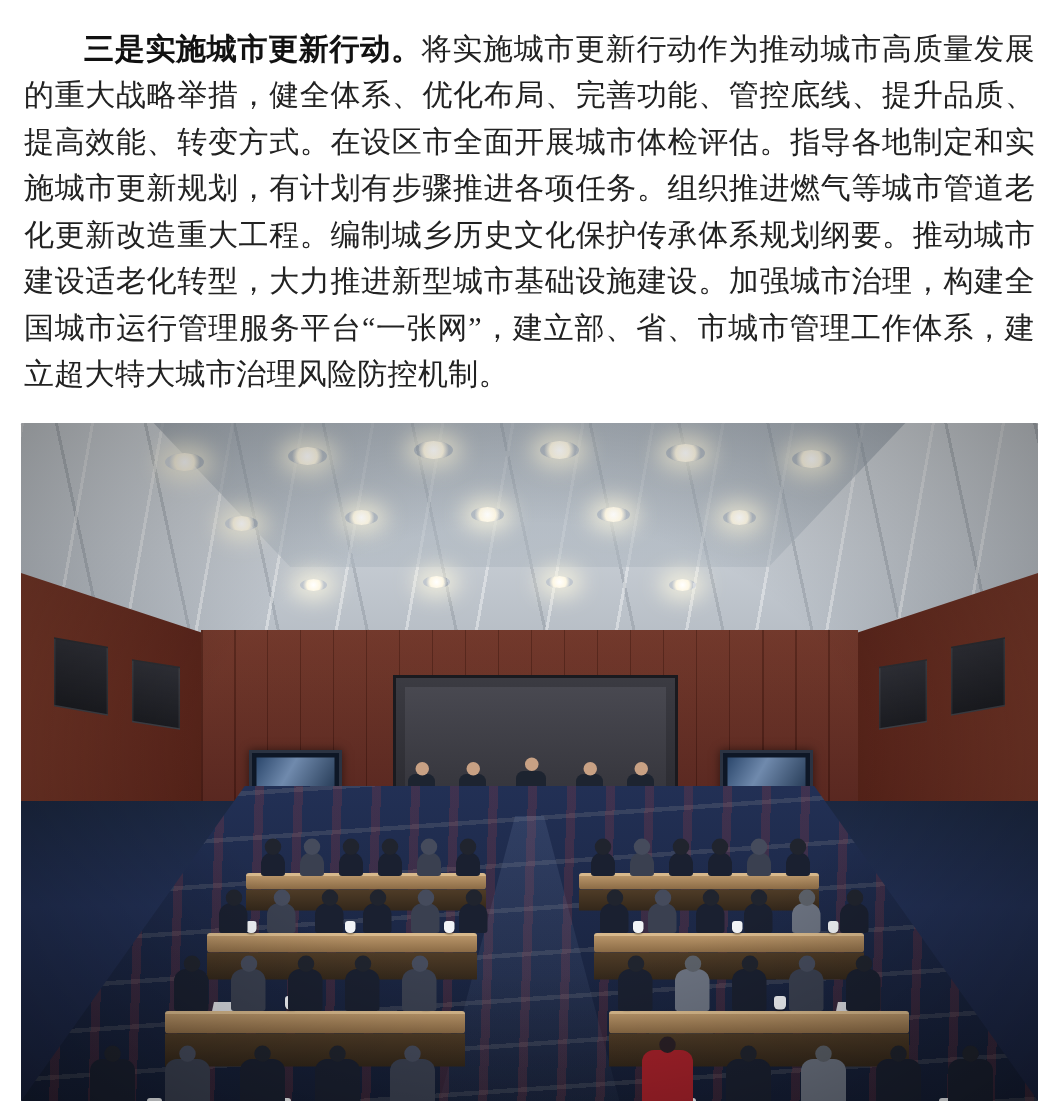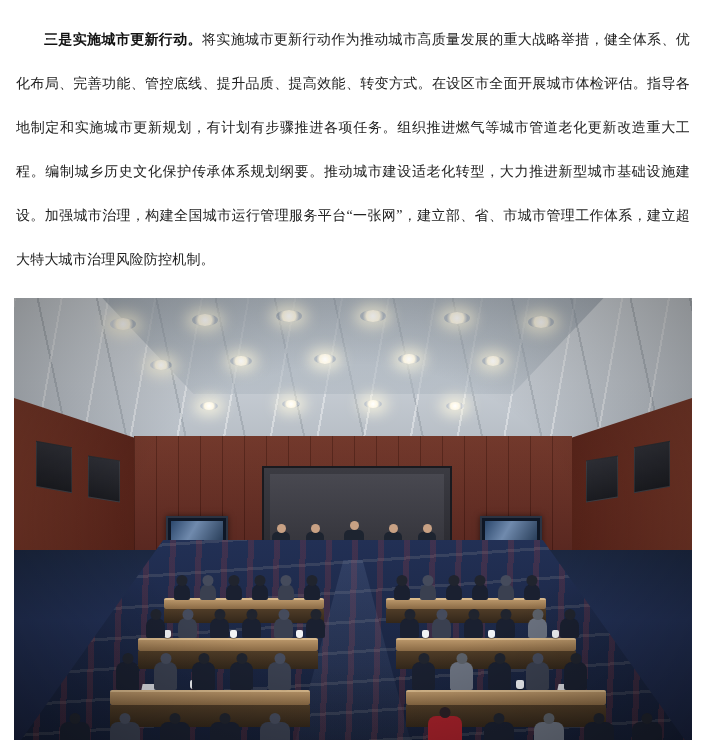--- a/index.html
+++ b/index.html
@@ -18,22 +18,22 @@
     height: 740px;
     position: relative;
     background: #ffffff;
     box-sizing: border-box;
   }
   .article-body {
     padding: 18px 16px 0 16px;
   }
   .para {
     margin: 0;
-    font-size: 14px;
-    line-height: 44px;
+    font-size: 20px;
+    line-height: 31px;
     color: #222222;
     text-align: justify;
     text-justify: inter-ideograph;
     text-indent: 2em;
     letter-spacing: 0.2px;
     font-family: Liberation Serif, serif;
   }
   .para .lead {
     font-weight: bold;
     color: #111111;

